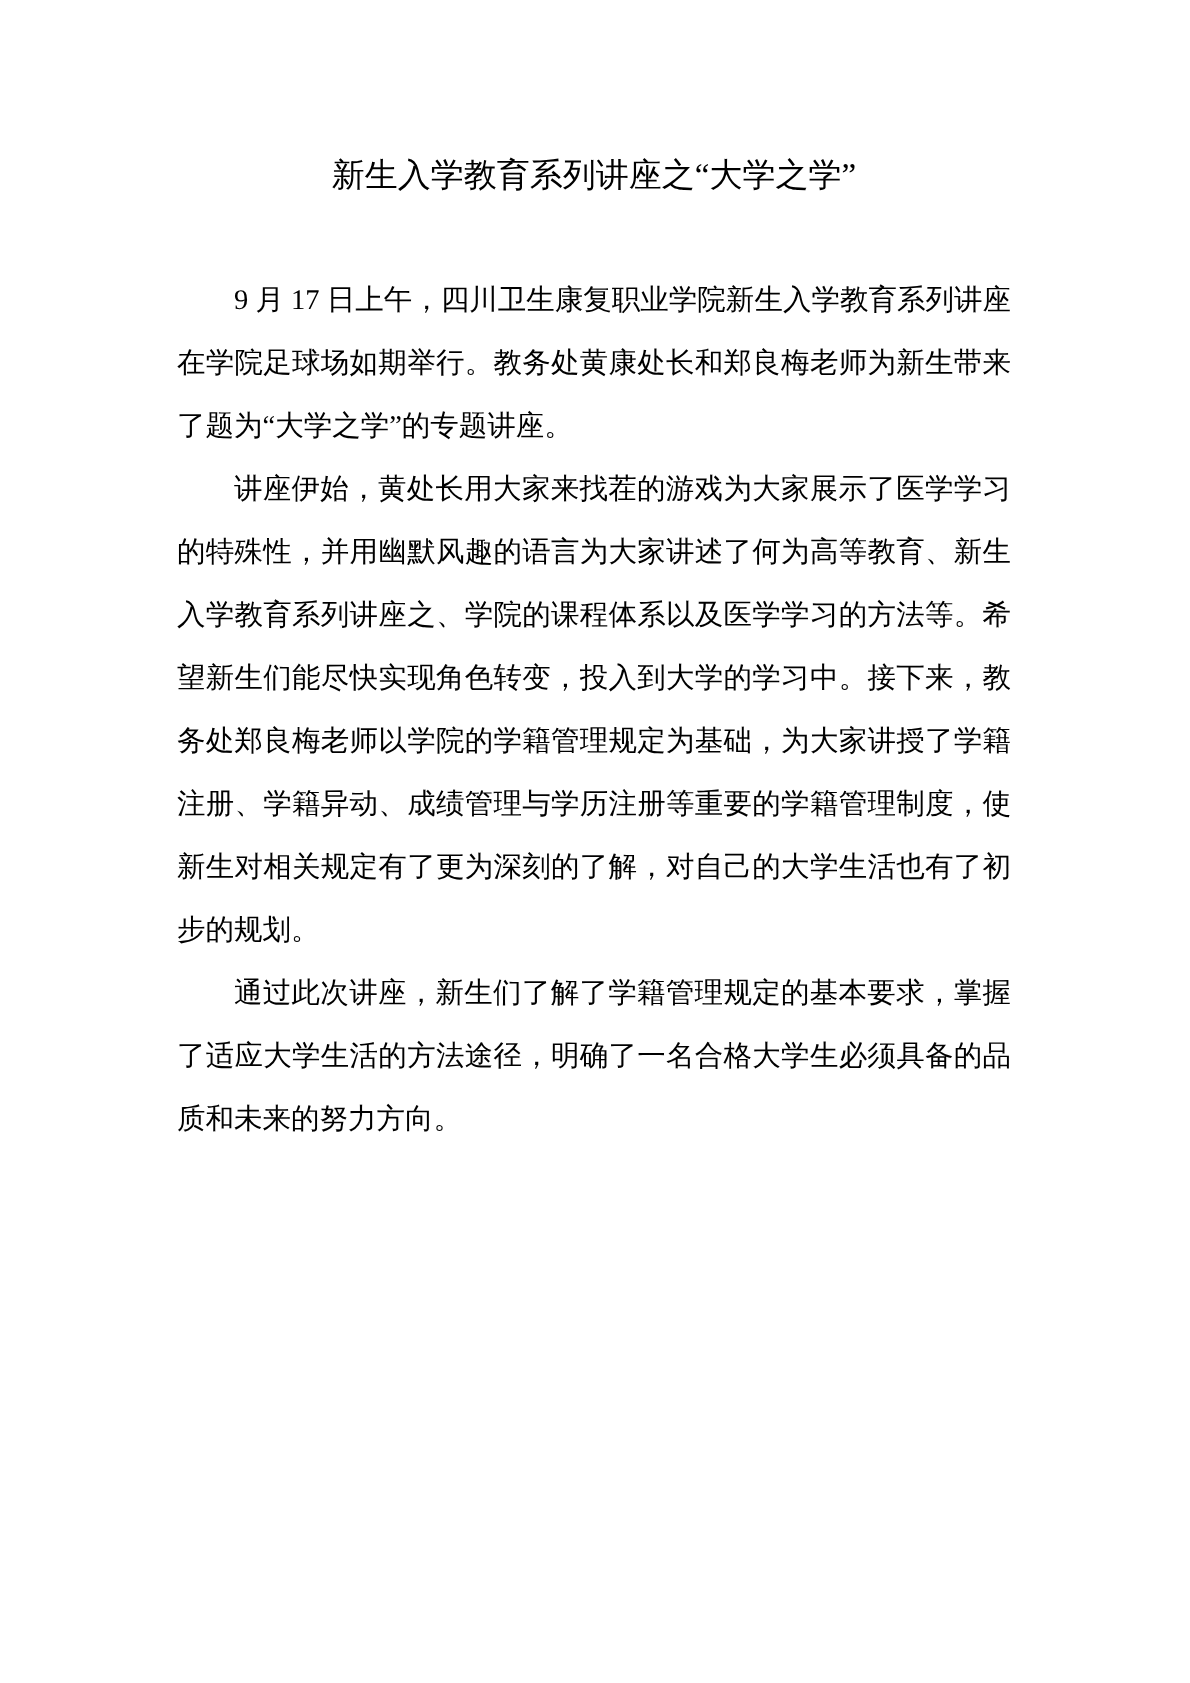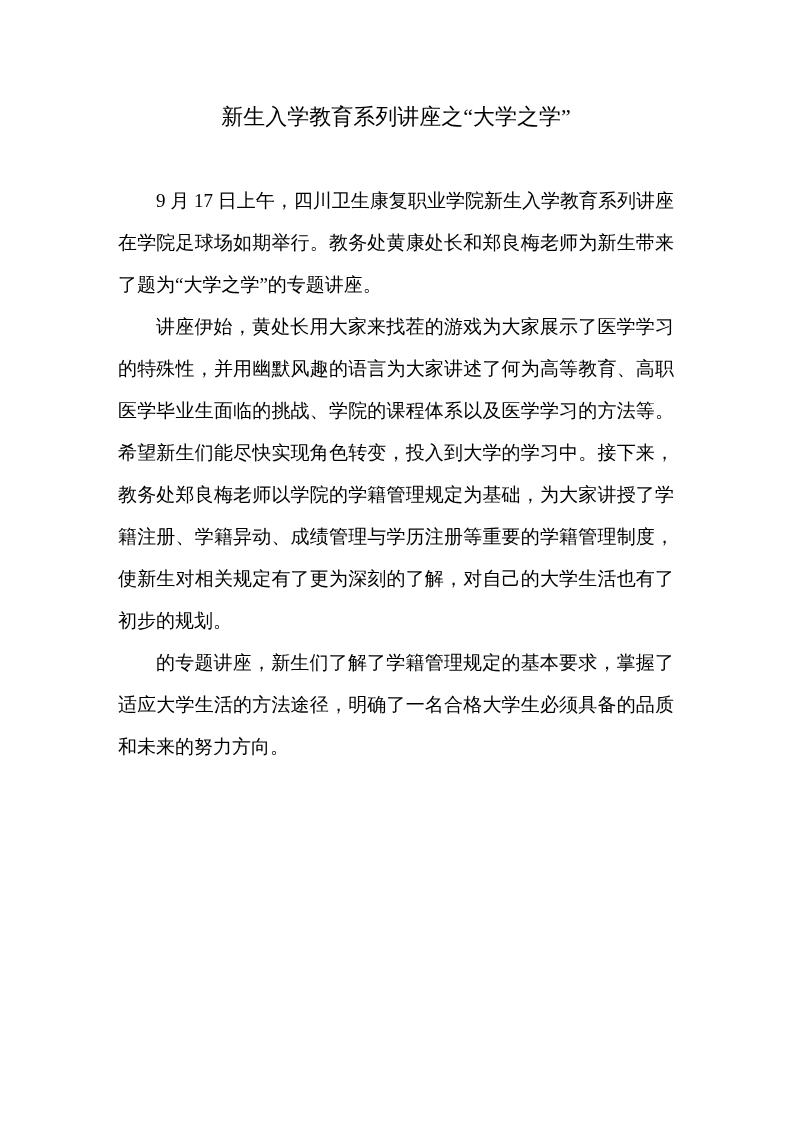--- a/index.html
+++ b/index.html
@@ -44,16 +44,16 @@
     word-break: break-all;
   }
 </style>
 </head>
 <body>
 
 <div class="page">
   <div class="content">
     <h1 class="doc-title">新生入学教育系列讲座之“大学之学”</h1>
     <p class="doc-para">9 月 17 日上午，四川卫生康复职业学院新生入学教育系列讲座在学院足球场如期举行。教务处黄康处长和郑良梅老师为新生带来了题为“大学之学”的专题讲座。</p>
-    <p class="doc-para">讲座伊始，黄处长用大家来找茬的游戏为大家展示了医学学习的特殊性，并用幽默风趣的语言为大家讲述了何为高等教育、高职医学毕业生面临的挑战、学院的课程体系以及医学学习的方法等。希望新生们能尽快实现角色转变，投入到大学的学习中。接下来，教务处郑良梅老师以学院的学籍管理规定为基础，为大家讲授了学籍注册、学籍异动、成绩管理与学历注册等重要的学籍管理制度，使新生对相关规定有了更为深刻的了解，对自己的大学生活也有了初步的规划。</p>
-    <p class="doc-para">的专题讲座，新生们了解了学籍管理规定的基本要求，掌握了适应大学生活的方法途径，明确了一名合格大学生必须具备的品质和未来的努力方向。</p>
+    <p class="doc-para">讲座伊始，黄处长用大家来找茬的游戏为大家展示了医学学习的特殊性，并用幽默风趣的语言为大家讲述了何为高等教育、新生入学教育系列讲座之、学院的课程体系以及医学学习的方法等。希望新生们能尽快实现角色转变，投入到大学的学习中。接下来，教务处郑良梅老师以学院的学籍管理规定为基础，为大家讲授了学籍注册、学籍异动、成绩管理与学历注册等重要的学籍管理制度，使新生对相关规定有了更为深刻的了解，对自己的大学生活也有了初步的规划。</p>
+    <p class="doc-para">通过此次讲座，新生们了解了学籍管理规定的基本要求，掌握了适应大学生活的方法途径，明确了一名合格大学生必须具备的品质和未来的努力方向。</p>
   </div>
 </div>
 
 </body></html>

